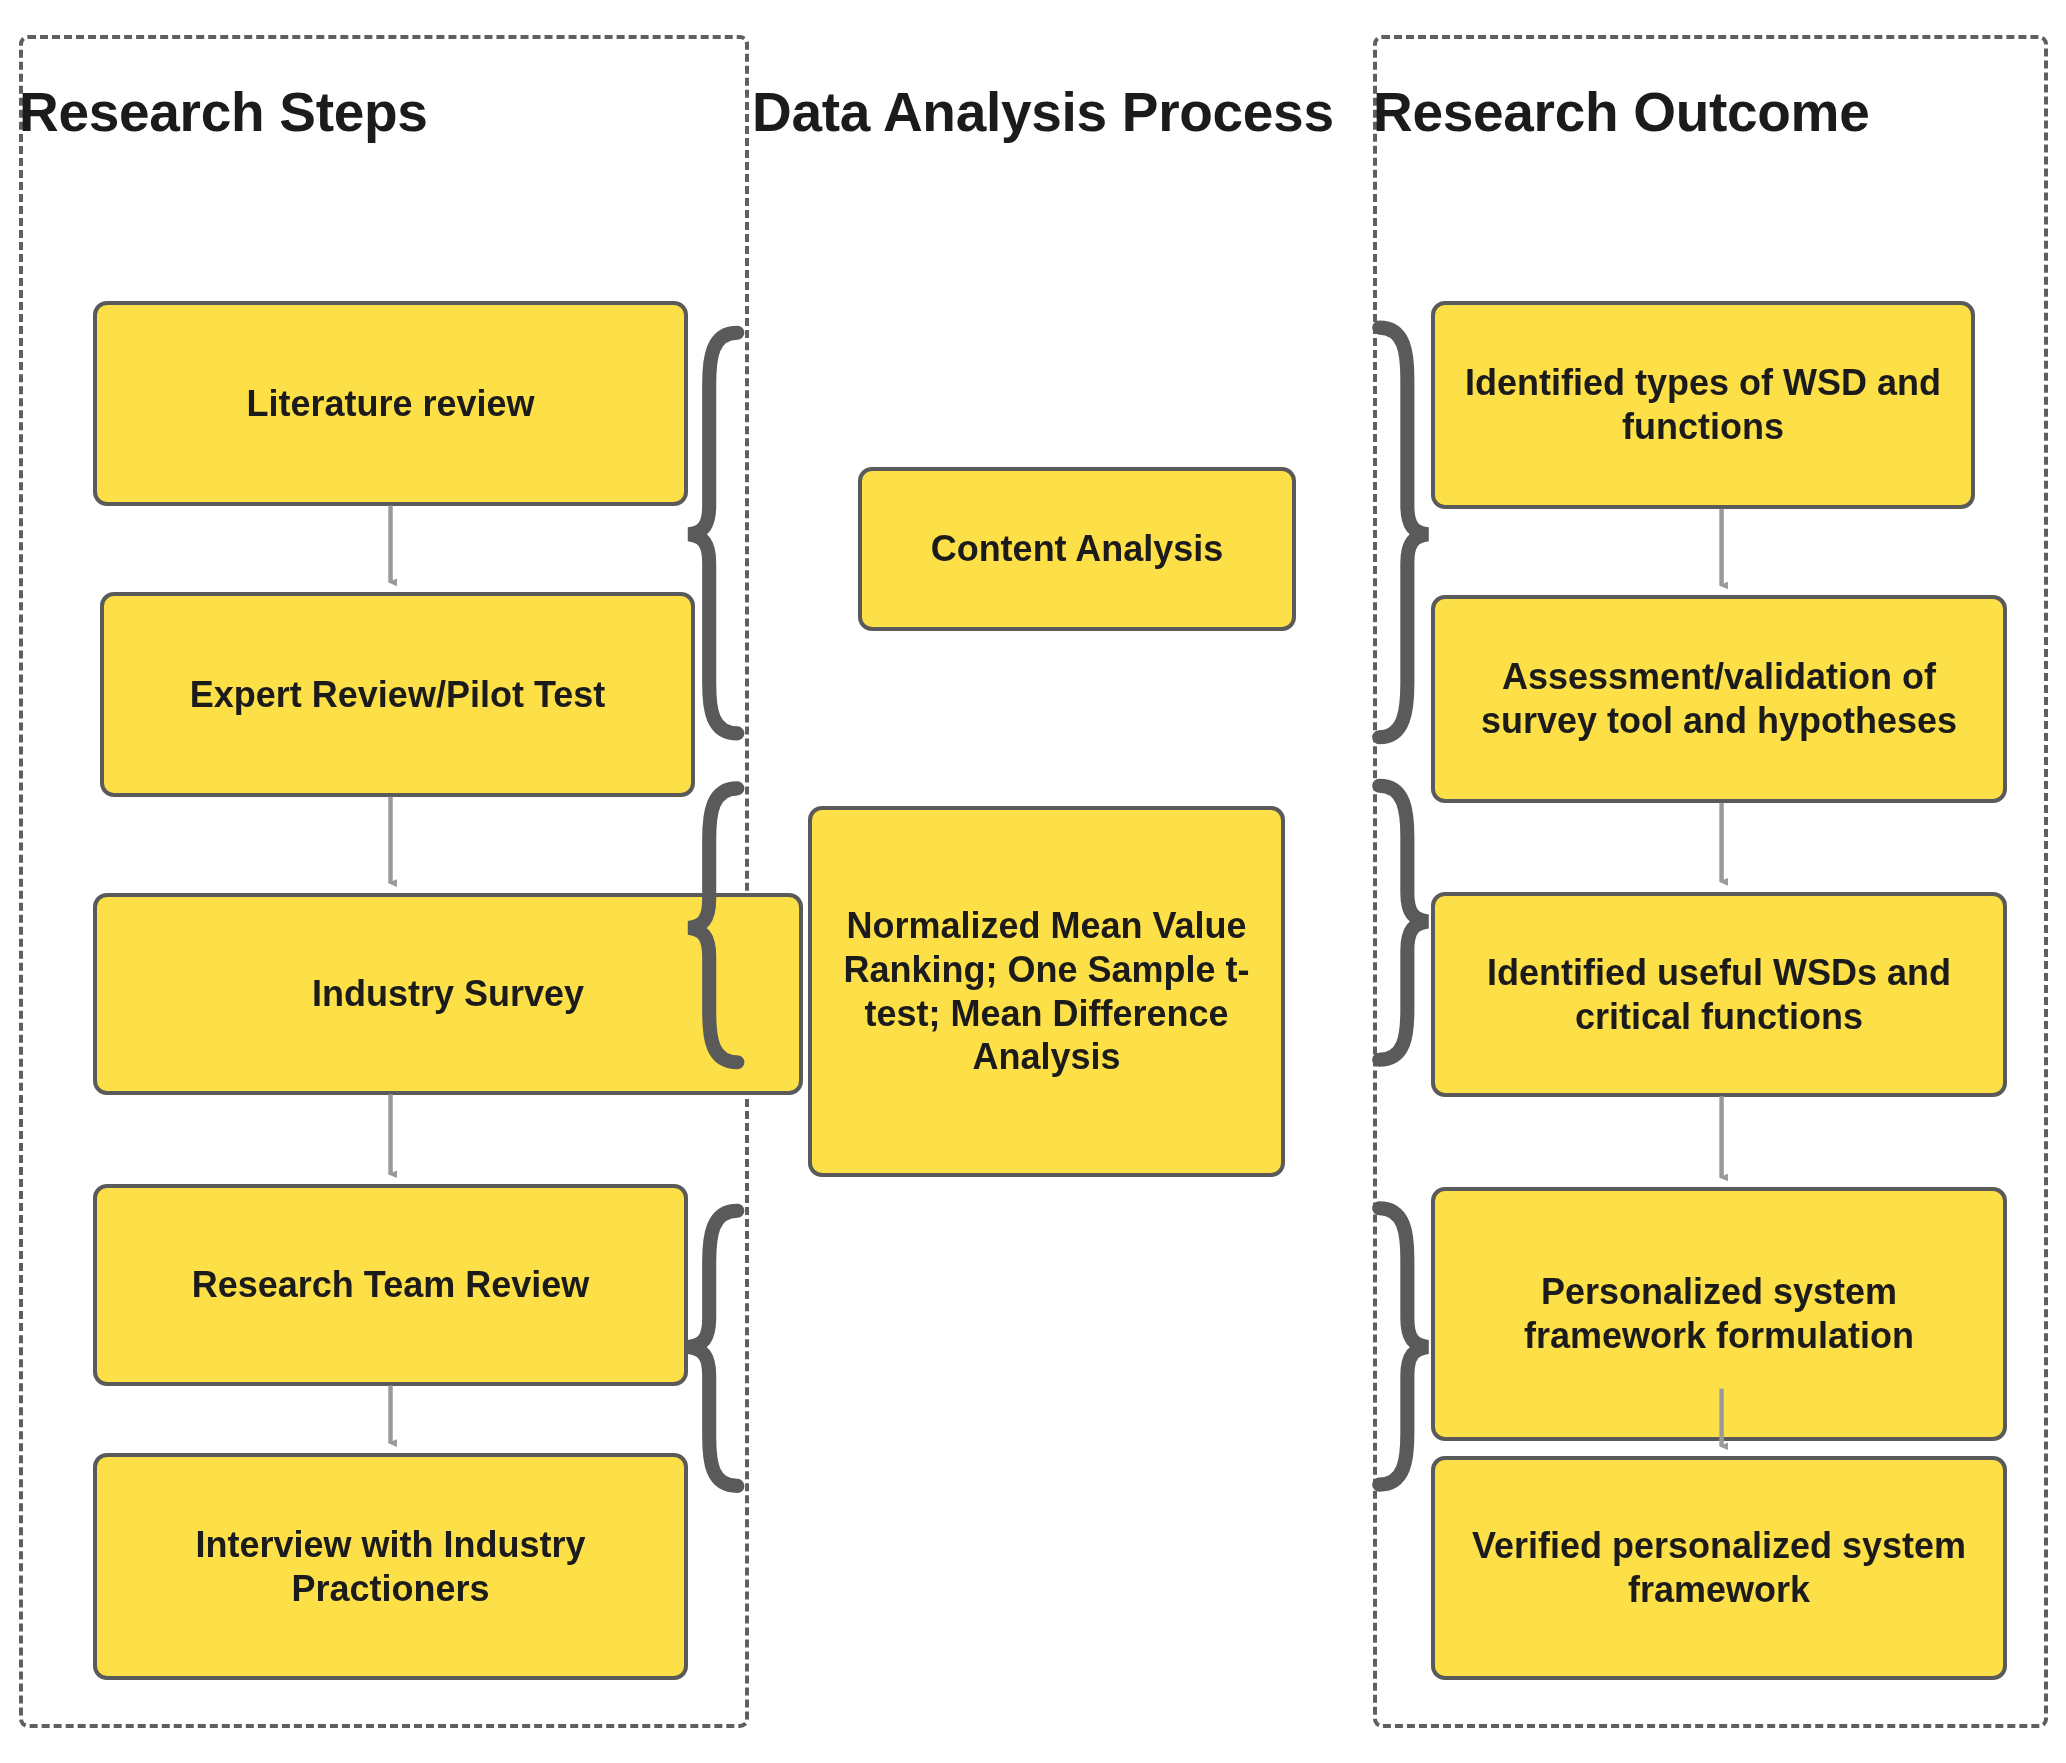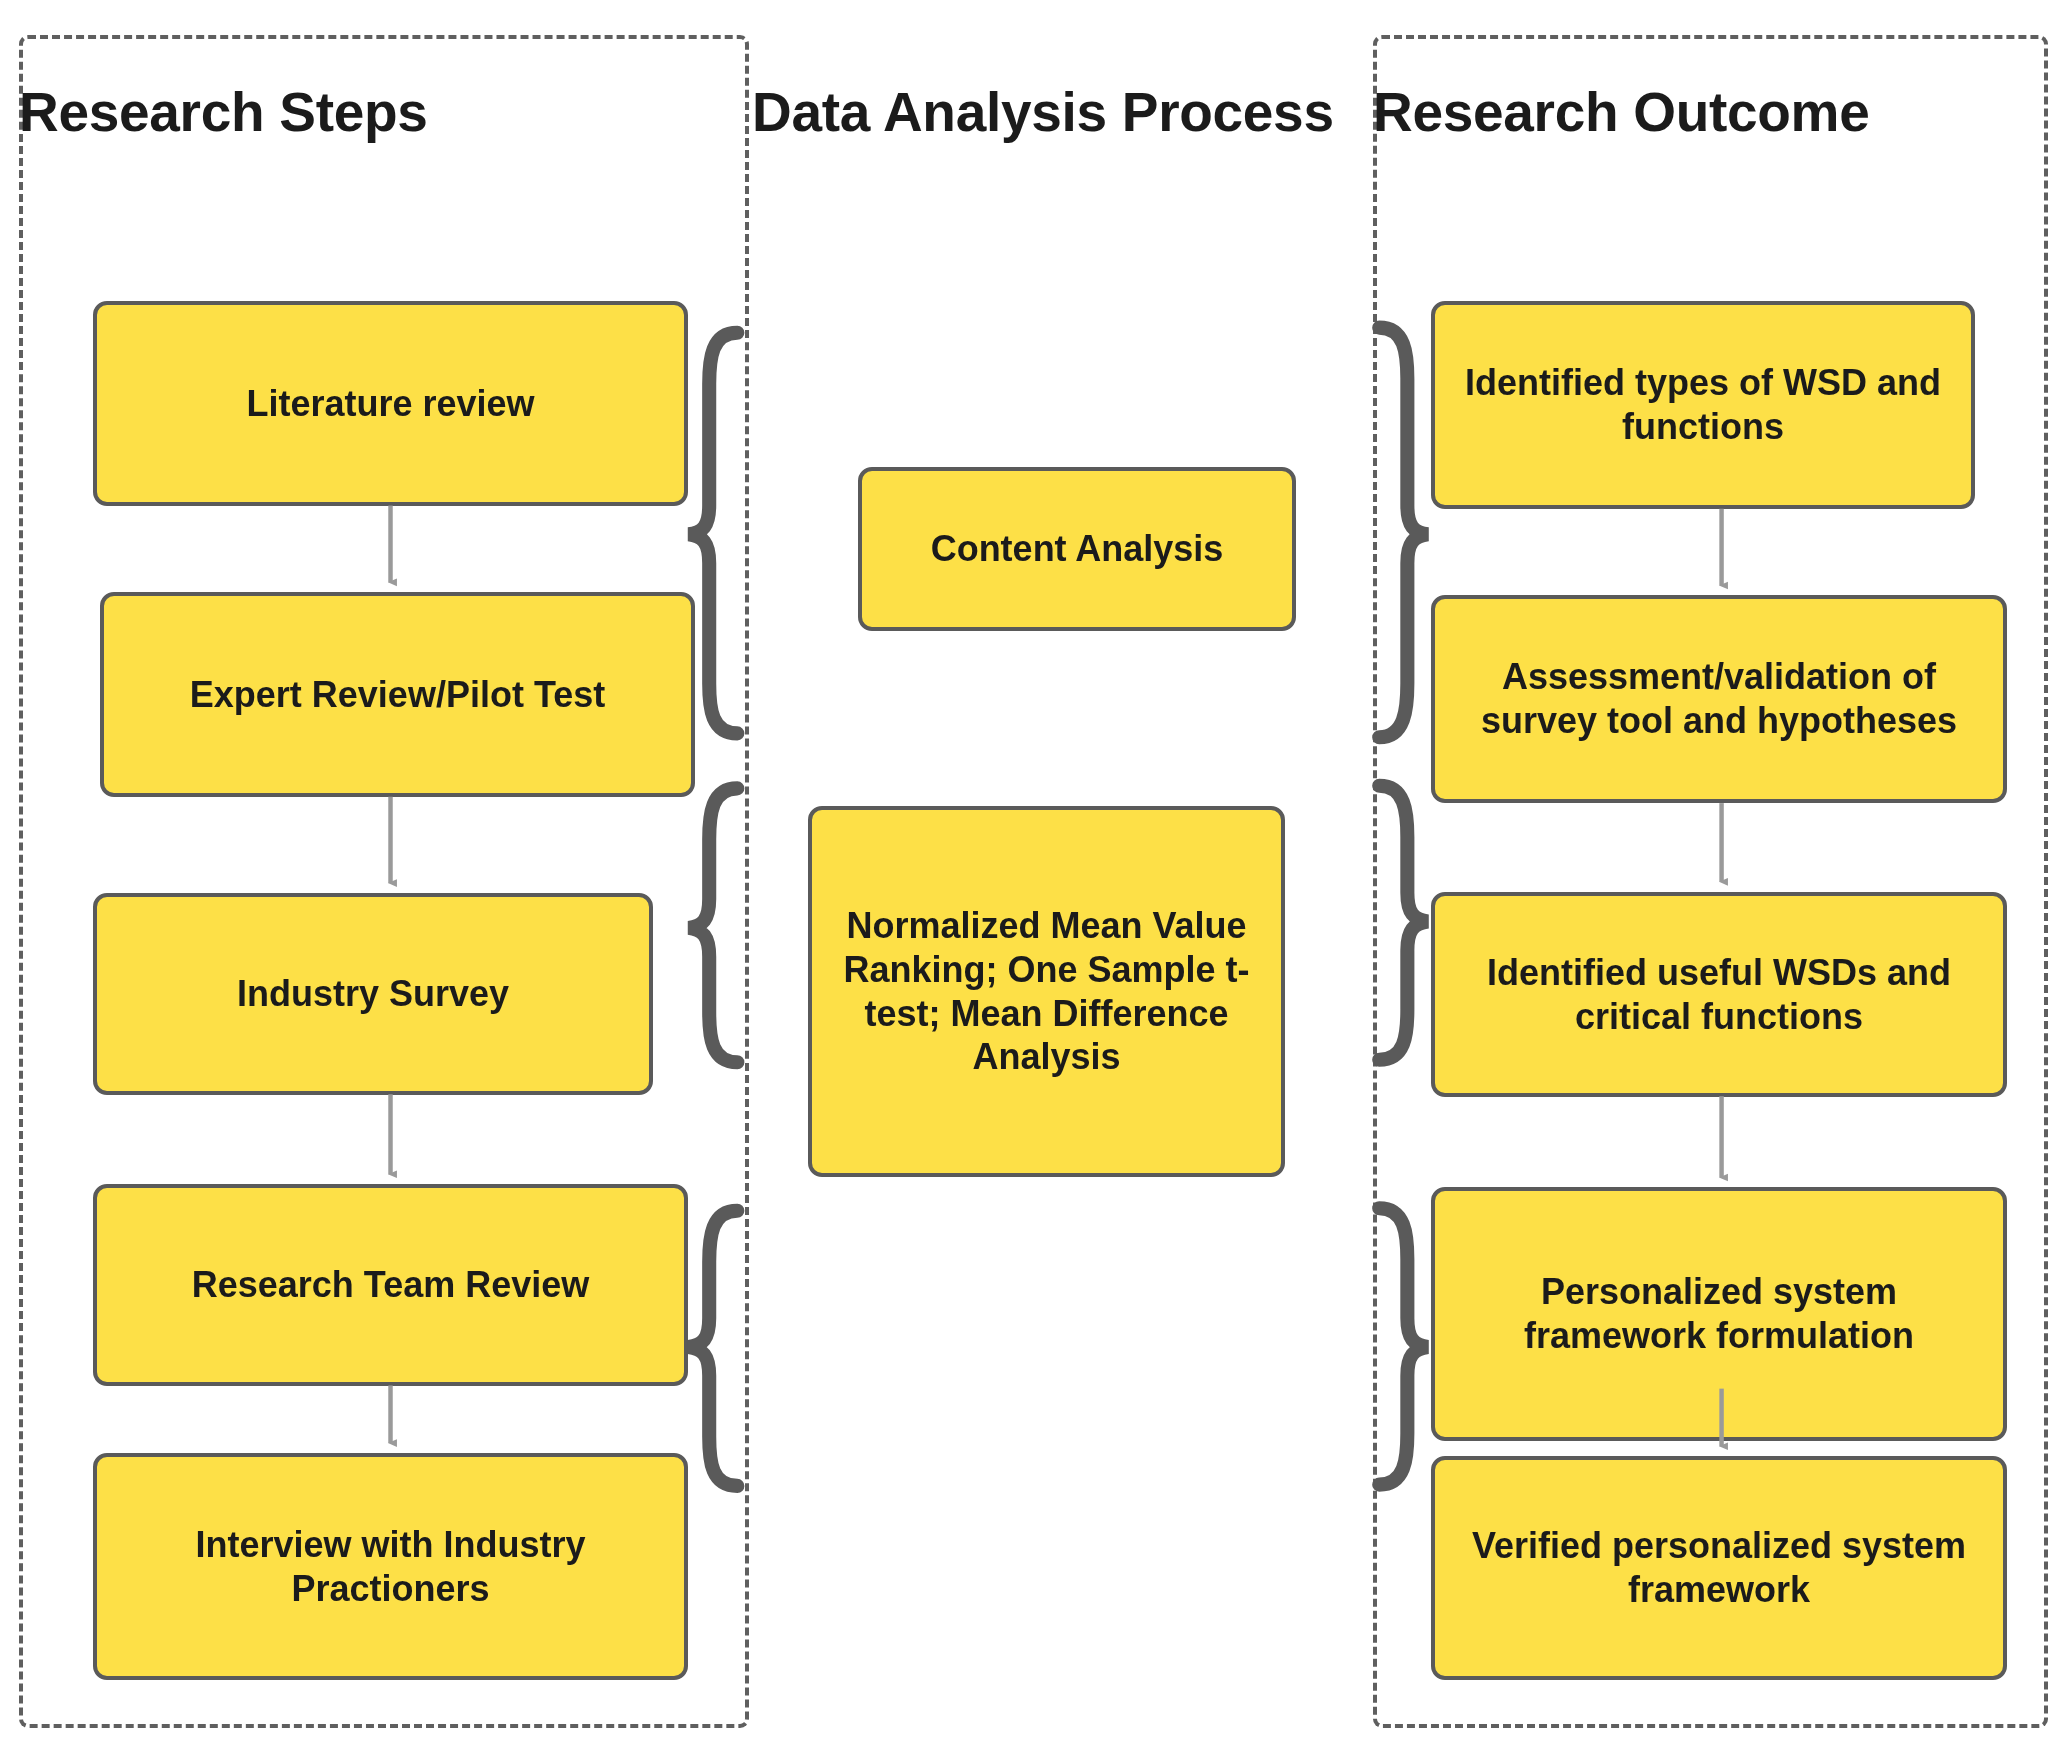--- a/index.html
+++ b/index.html
@@ -25,21 +25,21 @@
   <div class="col-title" style="left:19px;top:80px;width:730px;">Research Steps</div>
   <div class="col-title" style="left:752px;top:80px;width:618px;">Data Analysis Process</div>
   <div class="col-title" style="left:1373px;top:80px;width:675px;">Research Outcome</div>
 
   <div class="node" style="left:93px;top:301px;width:595px;height:205px;">
     <span>Literature review</span>
   </div>
   <div class="node" style="left:93px;top:592px;width:595px;height:205px;margin-left:7px;">
     <span>Expert Review/Pilot Test</span>
   </div>
-  <div class="node" style="left:93px;top:893px;width:560px;height:202px;justify-content:center;">
+  <div class="node" style="left:93px;top:893px;width:710px;height:202px;justify-content:center;">
     <span>Industry Survey</span>
   </div>
   <div class="node" style="left:93px;top:1184px;width:595px;height:202px;">
     <span>Research Team Review</span>
   </div>
   <div class="node" style="left:93px;top:1453px;width:595px;height:227px;">
     <span>Interview with Industry Practioners</span>
   </div>
 
   <div class="node" style="left:835px;top:467px;width:438px;height:164px;margin-left:23px;">

